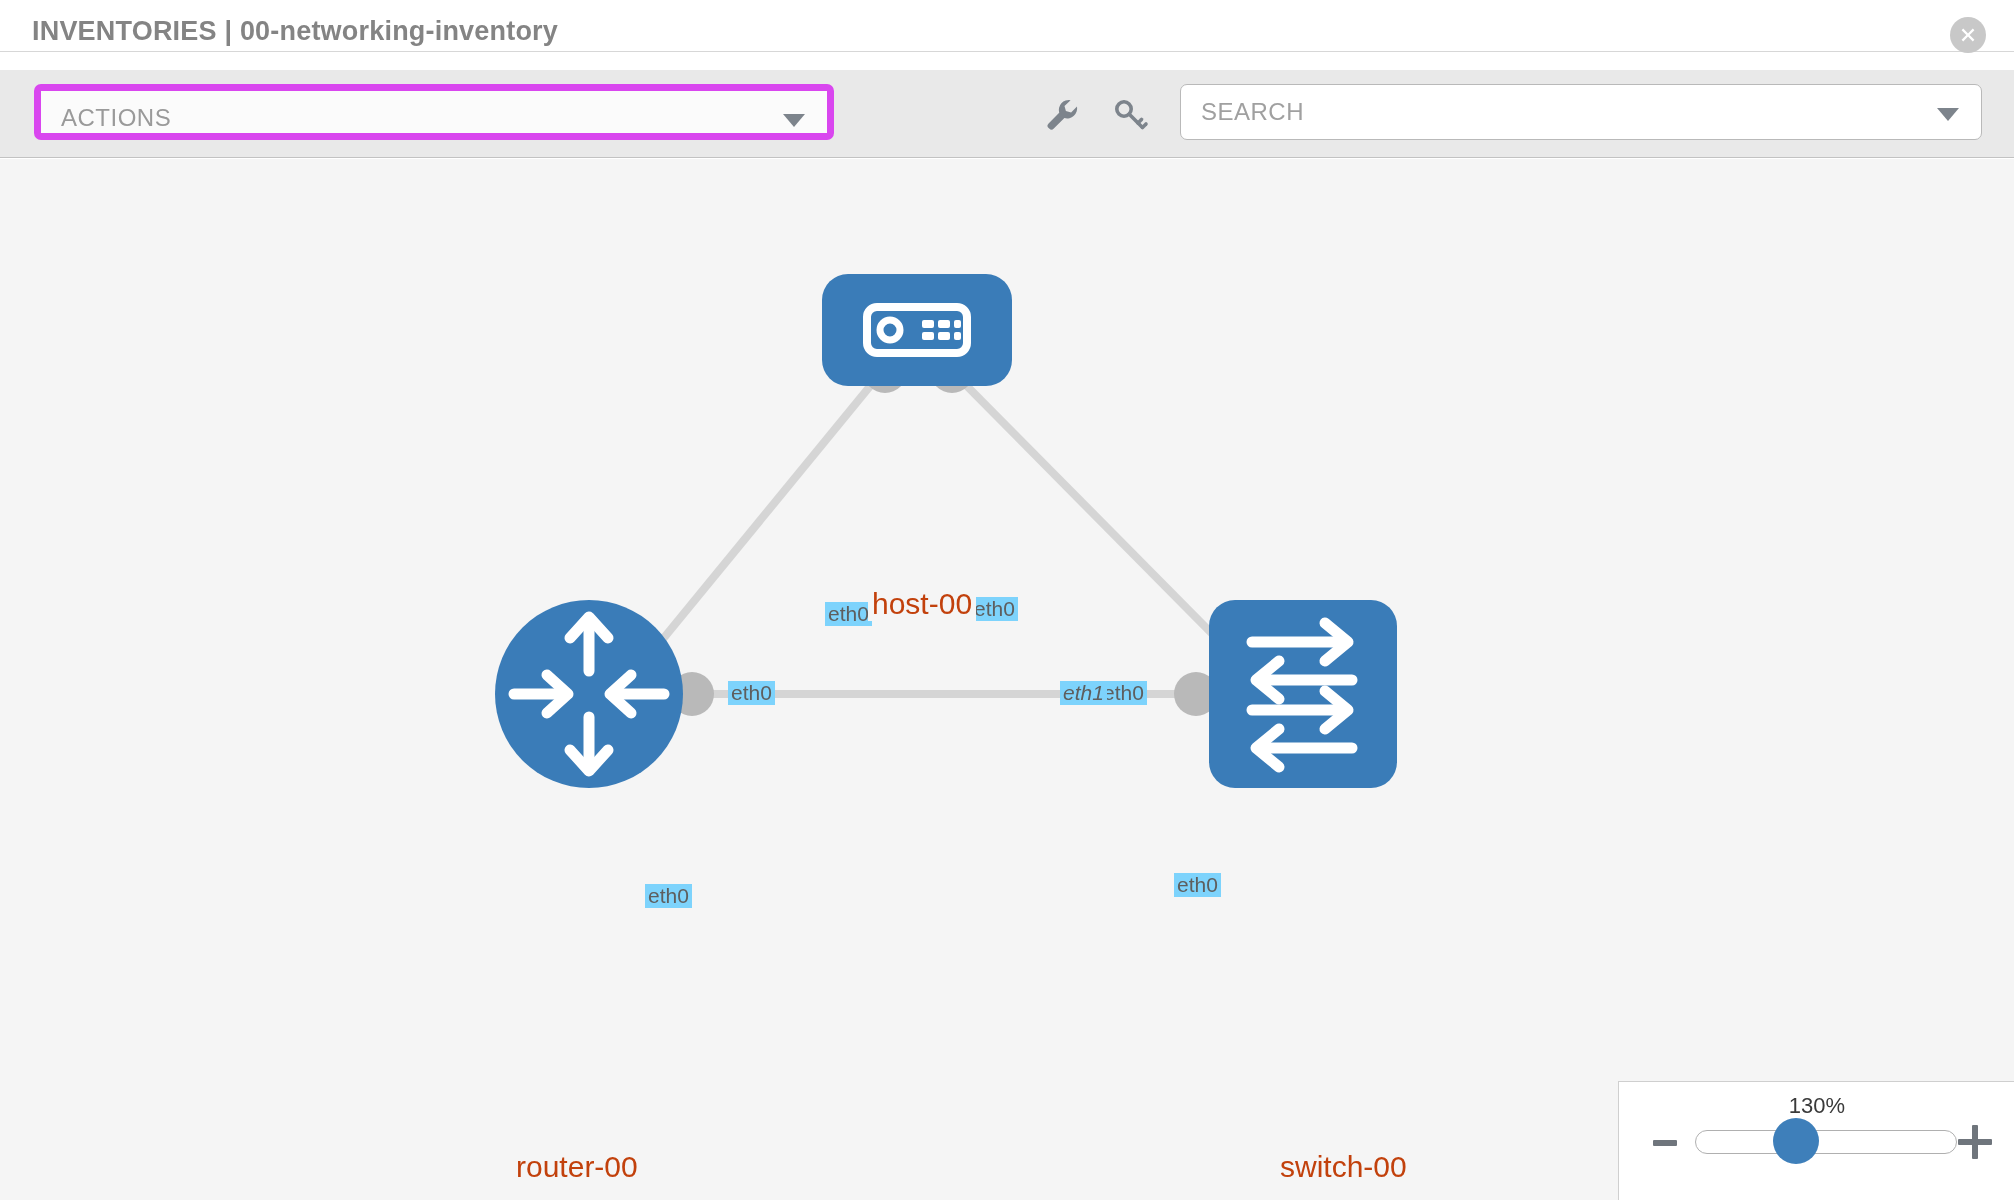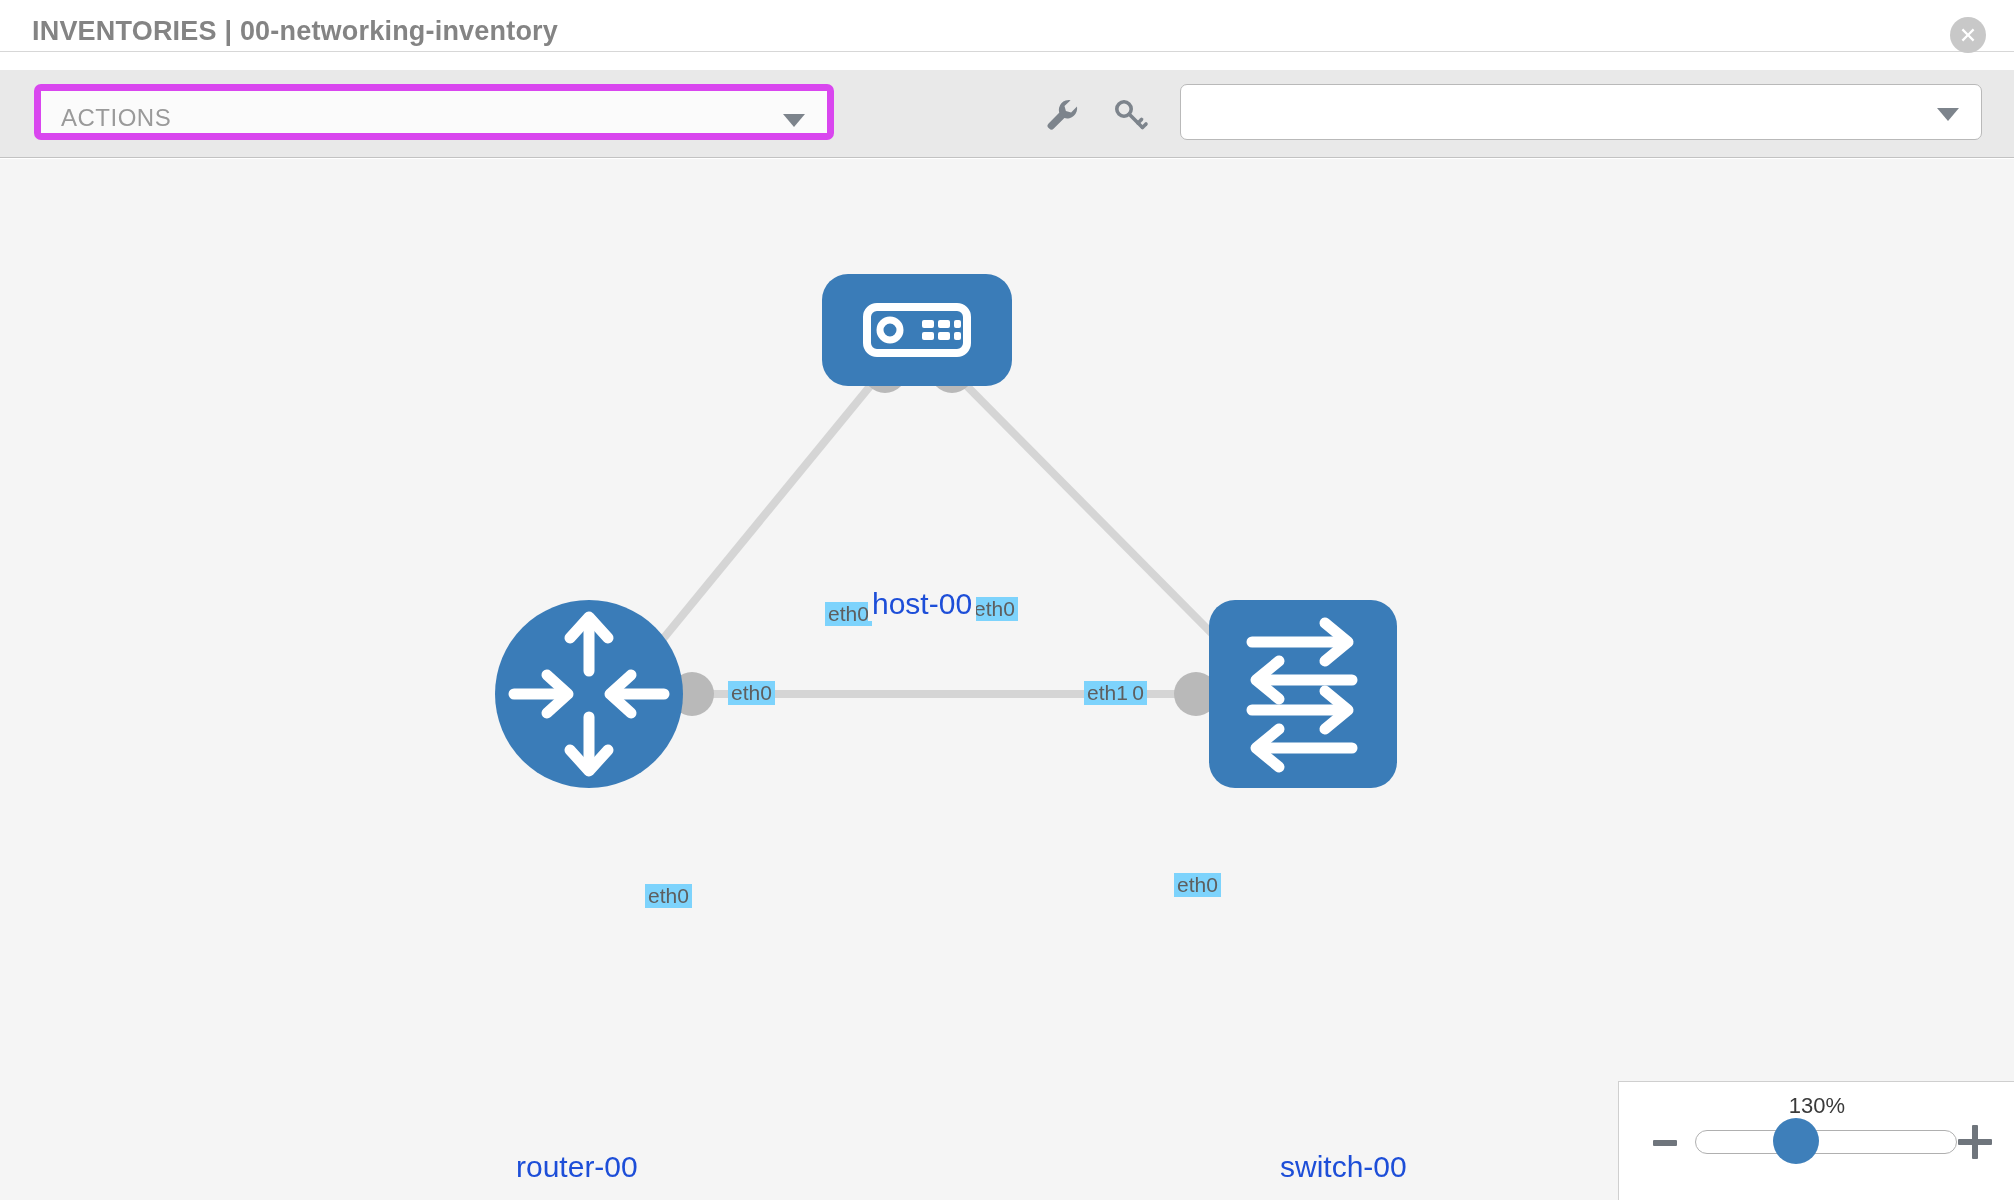--- a/index.html
+++ b/index.html
@@ -92,21 +92,21 @@
     width: 2014px; height: 1041px;
     background: #f5f5f5;
     overflow: hidden;
   }
   .topo-svg { position: absolute; left: 0; top: 0; }
 
   
   .node-label {
     position: absolute;
     background: #f5f5f5;
-    color: #1d4ed8;
+    color: #c2410c;
     font-size: 30px;
     white-space: nowrap;
     padding: 0 4px;
   }
   .iface-label {
     position: absolute;
     background: #7dd3fc;
     color: #5e5e5e;
     font-size: 21px;
     white-space: nowrap;
@@ -188,20 +188,21 @@
       <g fill="none" stroke="#7d848c" stroke-width="3.6" stroke-linecap="round">
         <circle cx="13" cy="13" r="7.2"></circle>
         <path d="M18.3 18.3 L31 31"></path>
         <path d="M27 27 L30.5 23.5"></path>
         <path d="M31.5 31.5 L35 28"></path>
       </g>
     </svg>
   </div>
 
   <div class="search-field">
+    <input type="text" placeholder="SEARCH" style="">
     <span class="caret"></span>
   </div>
 
   <div class="canvas">
 
     <svg class="topo-svg" width="2014" height="1041" viewBox="0 0 2014 1041">
 
       <g>
         <line x1="880" y1="215" x2="640" y2="508" stroke="#d5d5d5" stroke-width="8"></line>
         <line x1="955" y1="215" x2="1245" y2="508" stroke="#d5d5d5" stroke-width="8"></line>
@@ -268,21 +269,21 @@
         </g>
       </g>
     </svg>
 
     <div class="iface-label" style="left:825px; top:443px;">eth0</div>
     <div class="iface-label" style="left:971px; top:438px;">eth0</div>
     <div class="iface-label" style="left:645px; top:725px;">eth0</div>
     <div class="iface-label" style="left:1174px; top:714px;">eth0</div>
     <div class="iface-label" style="left:728px; top:522px;">eth0</div>
     <div class="iface-label" style="left:1100px; top:522px;">eth0</div>
-    <div class="iface-label" style="left:1084px; top:522px;">eth1</div>
+    <div class="iface-label" style="left:1060px; top:522px;font-style:italic;">eth1</div>
 
     <div class="node-label" style="left:868px; top:428px;">host-00</div>
     <div class="node-label" style="left:512px; top:991px;">router-00</div>
     <div class="node-label" style="left:1243px; top:991px;margin-left:33px;">switch-00</div>
   </div>
 
   <div class="zoom-panel">
     <div class="zoom-value">130%</div>
     <div class="zoom-minus">
         <i></i>

